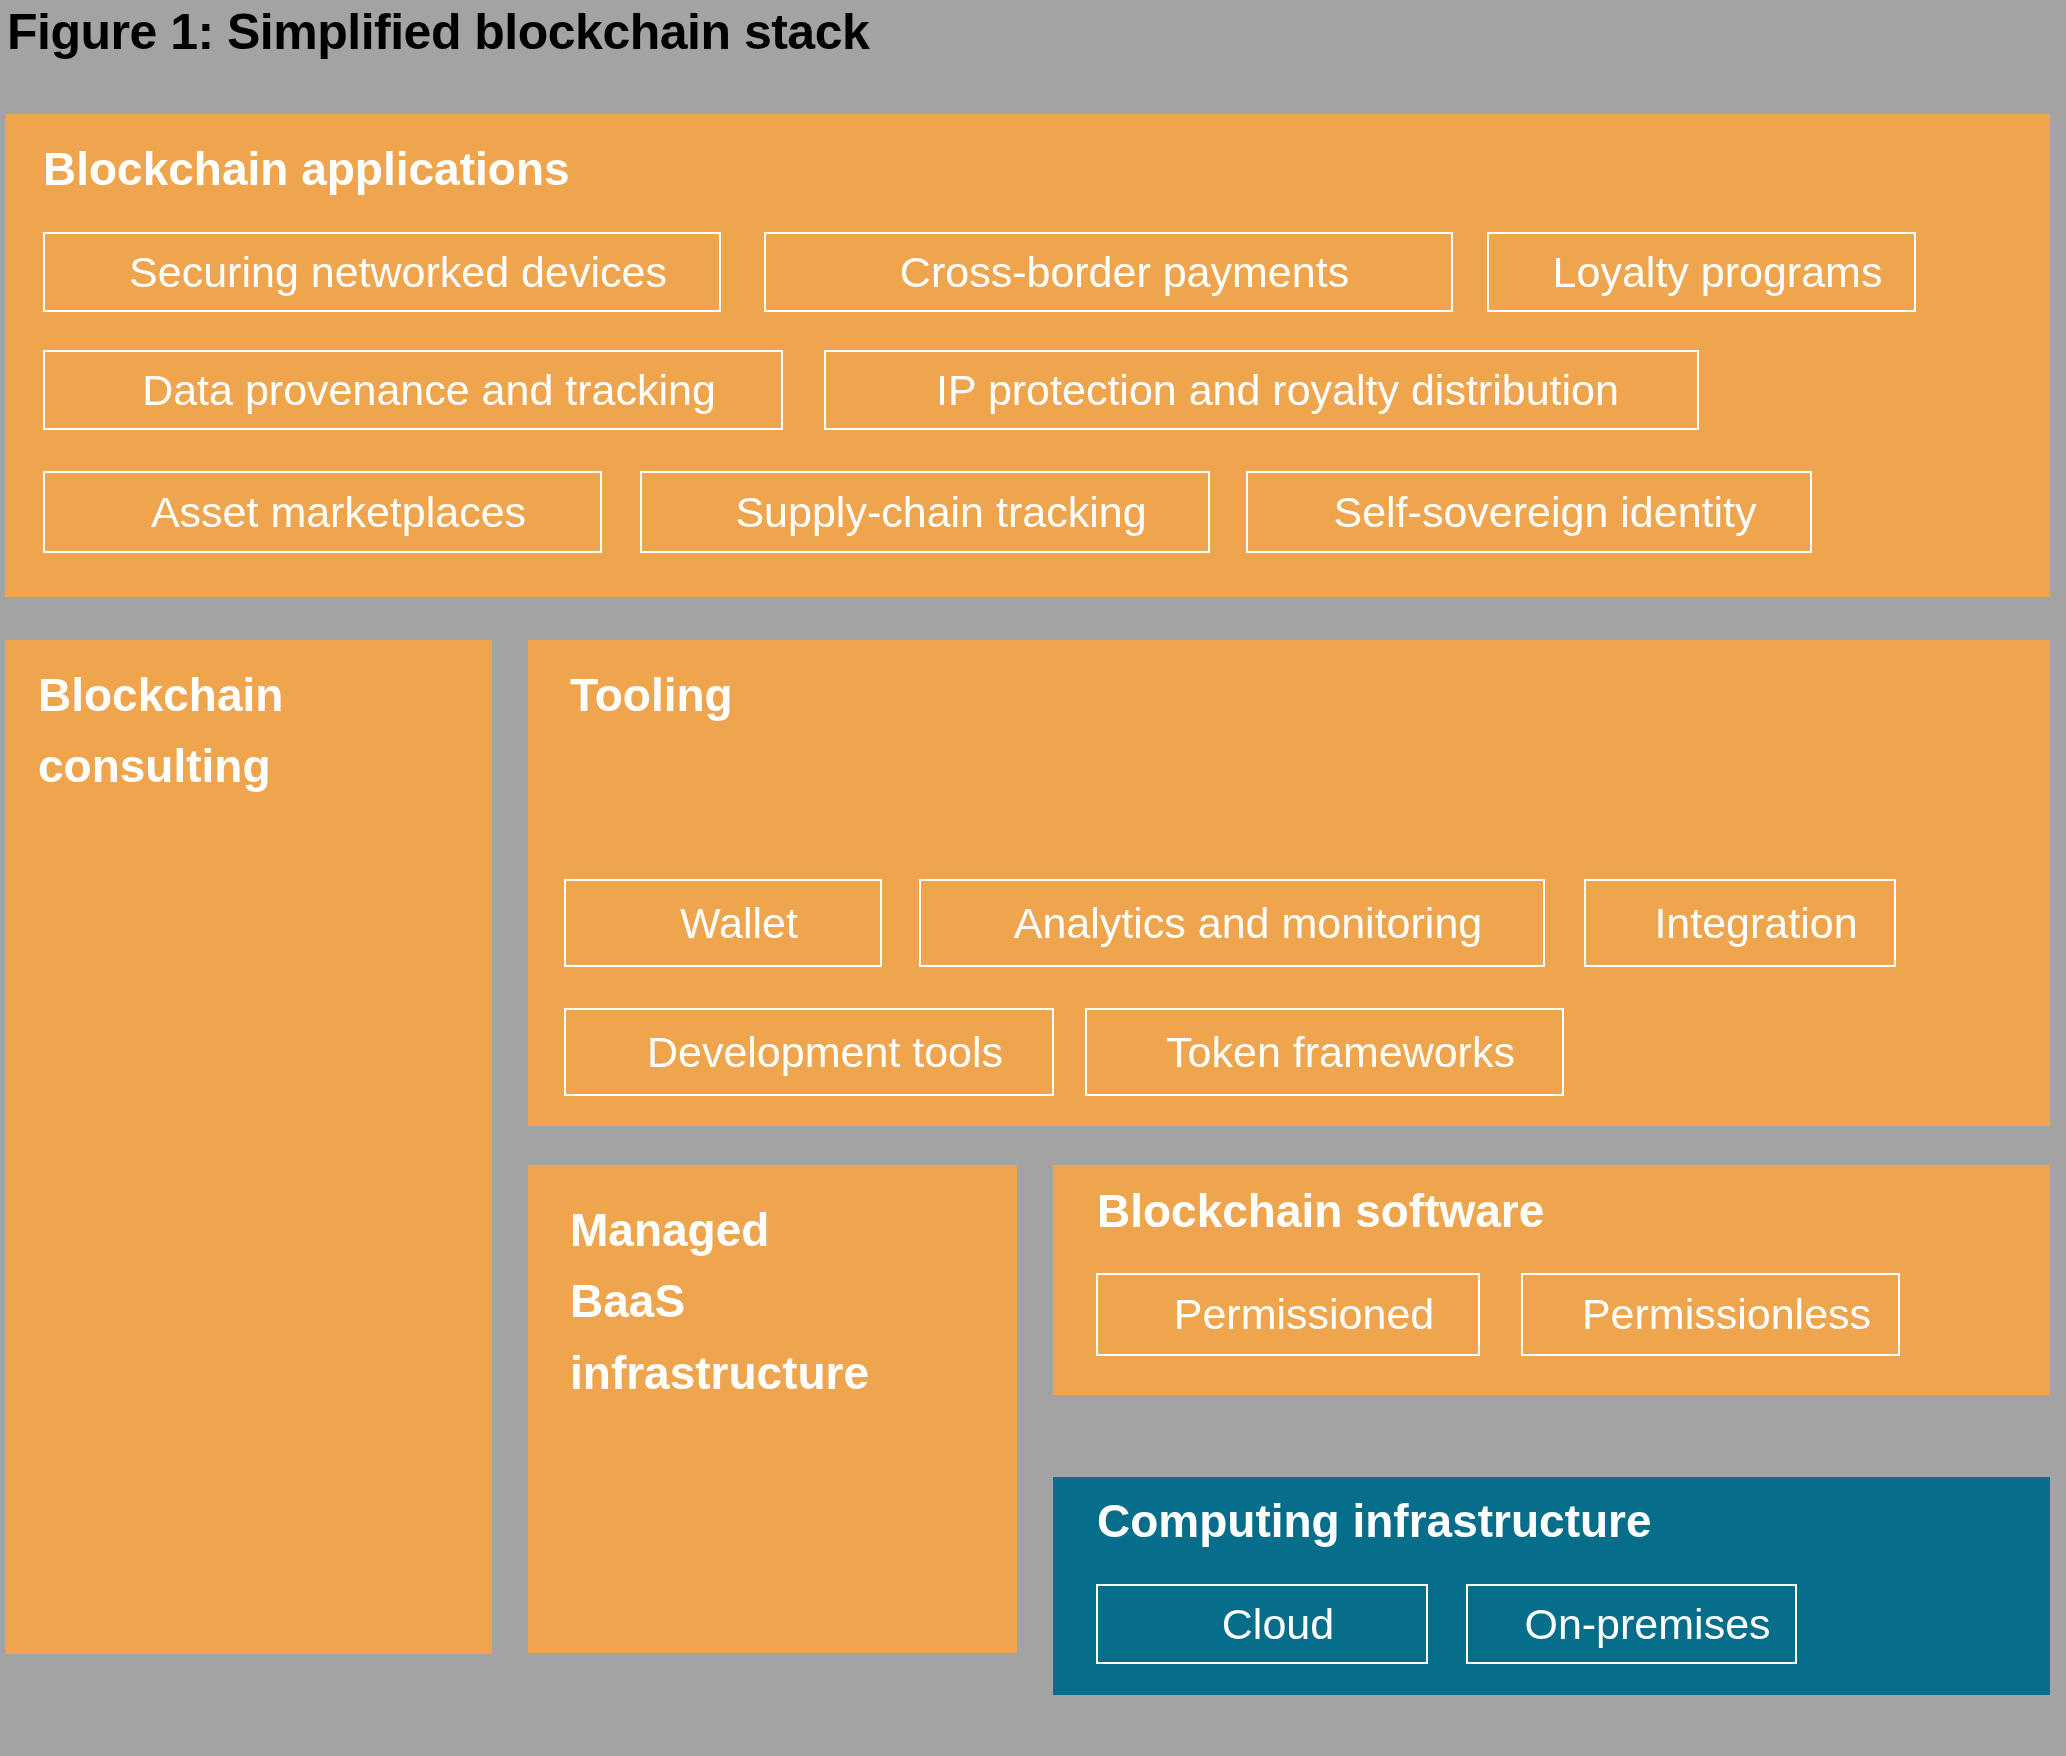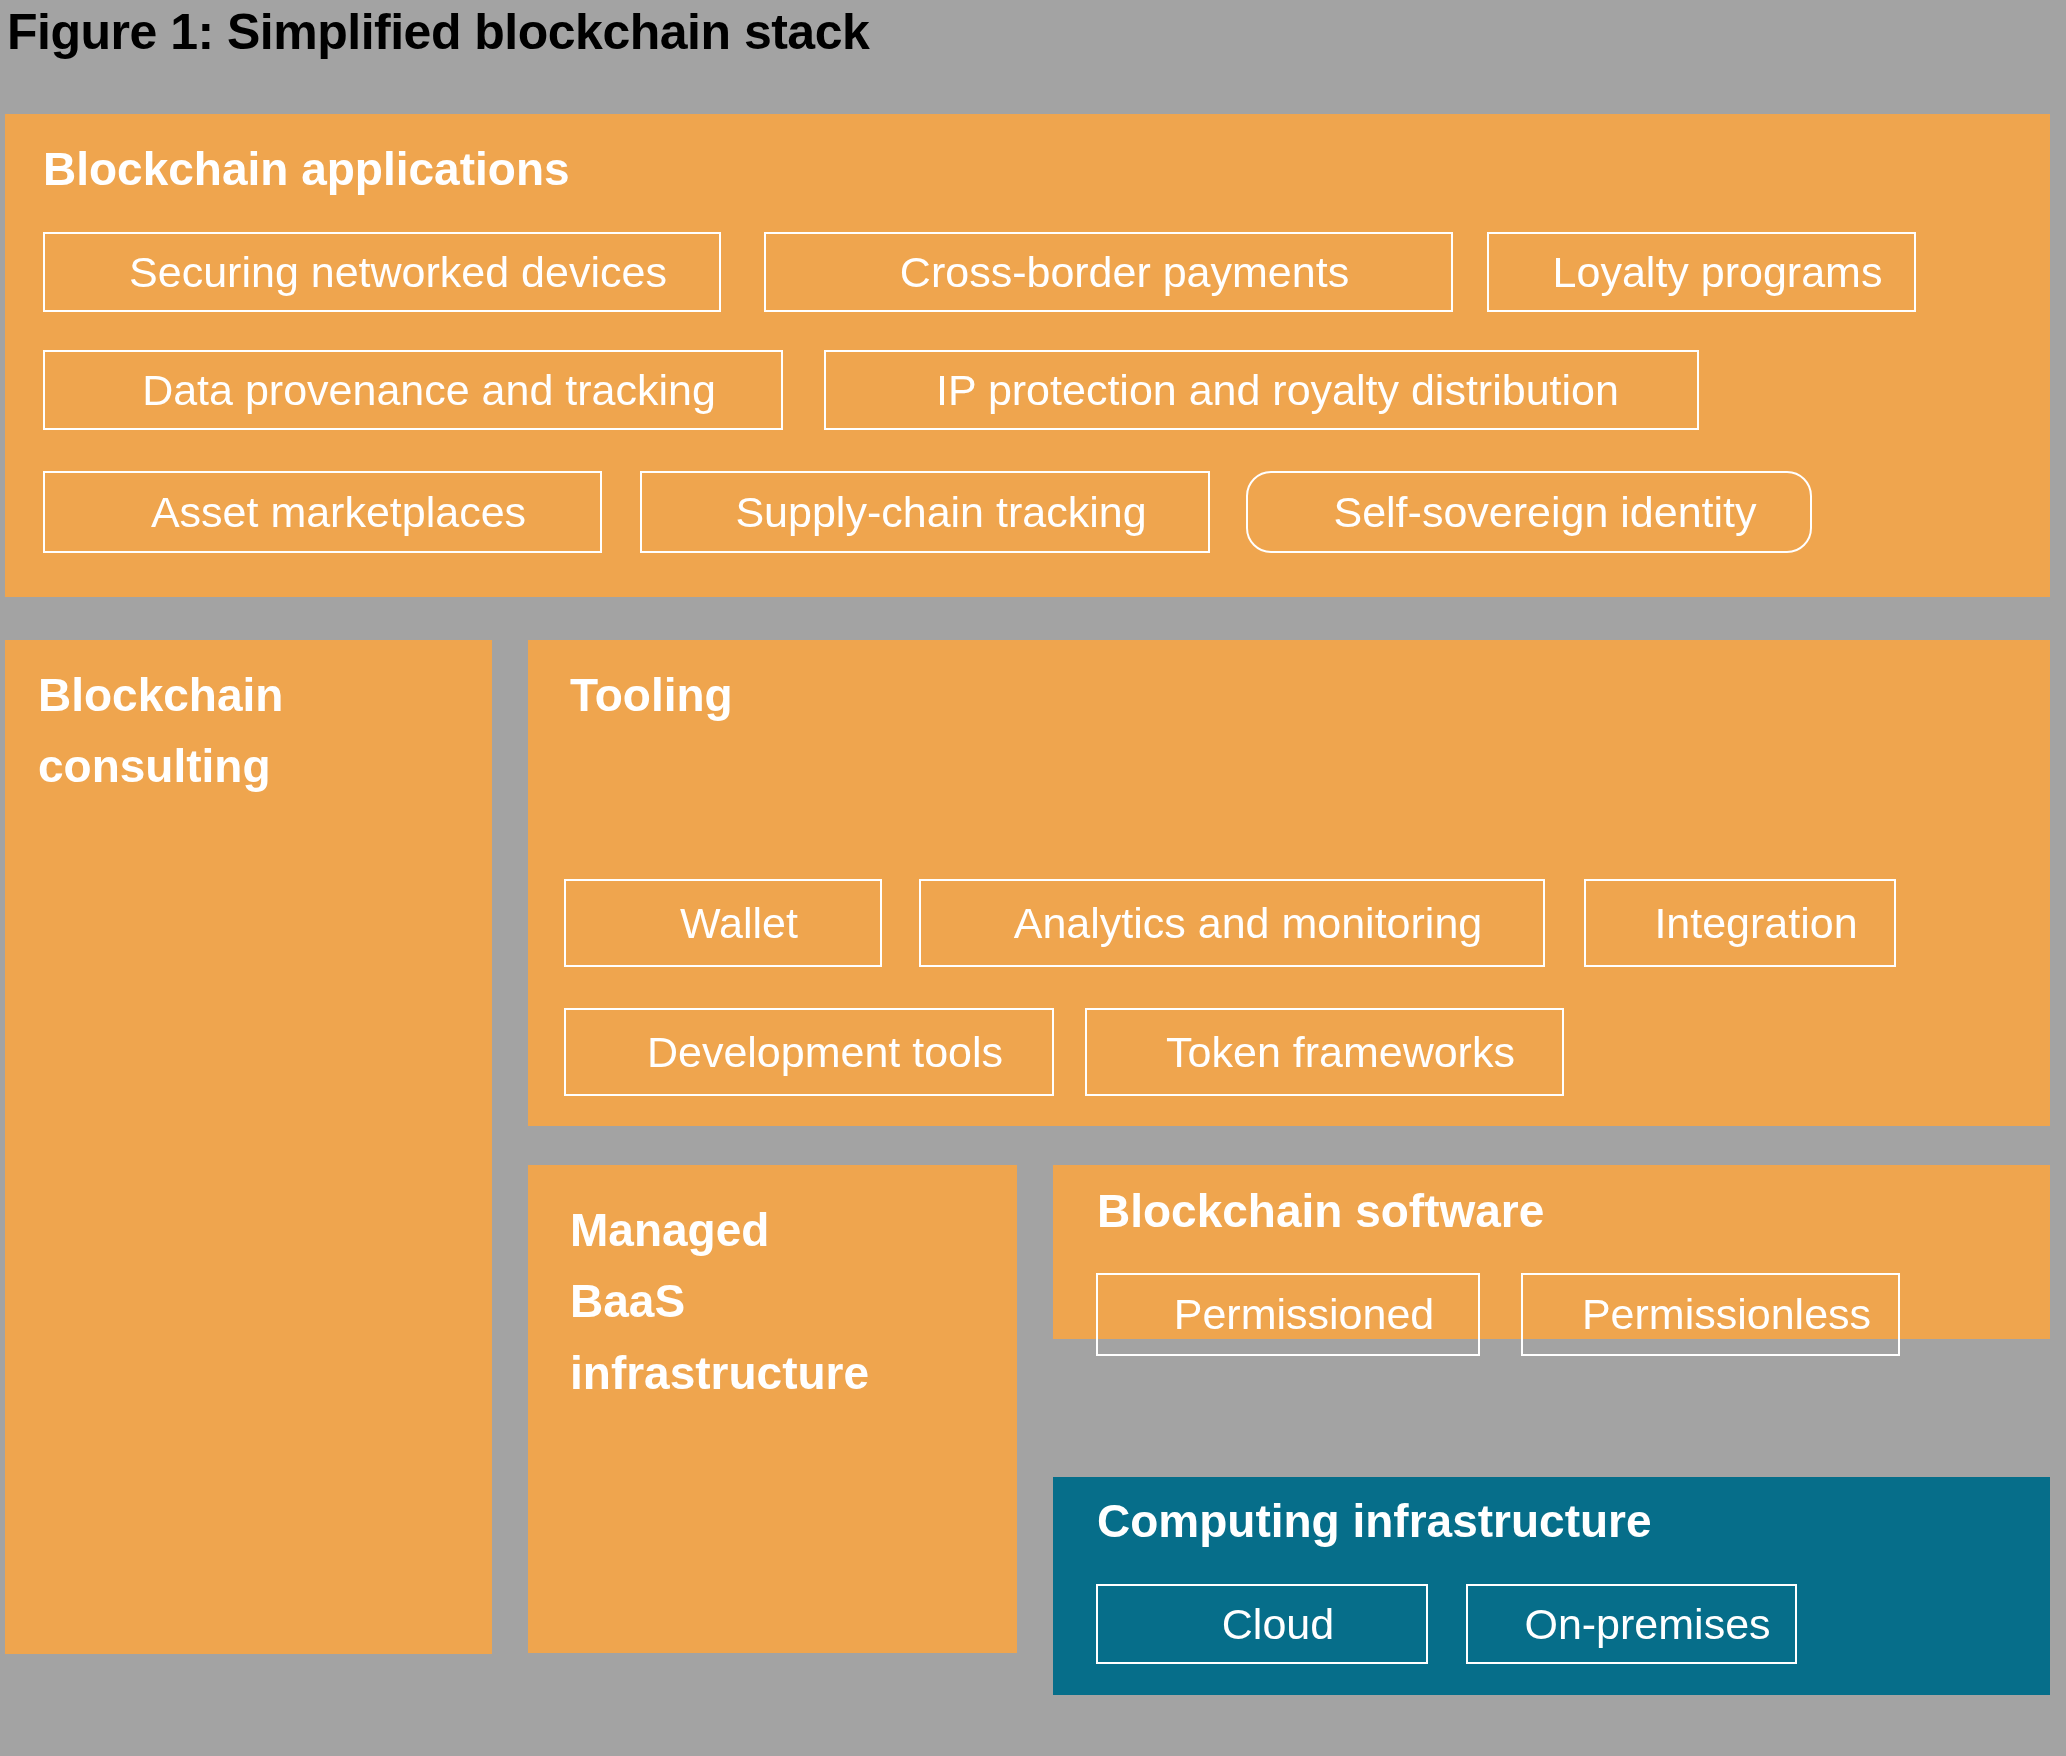--- a/index.html
+++ b/index.html
@@ -75,21 +75,21 @@
 
     <div class="wbox" style="left:38px;   top:118px; width:678px; height:80px;">Securing networked devices</div>
     <div class="wbox" style="left:759px; top:118px; width:689px; height:80px;">Cross-border payments</div>
     <div class="wbox" style="left:1482px; top:118px; width:429px; height:80px;">Loyalty programs</div>
 
     <div class="wbox" style="left:38px;   top:236px; width:740px; height:80px;">Data provenance and tracking</div>
     <div class="wbox" style="left:819px; top:236px; width:875px; height:80px;">IP protection and royalty distribution</div>
 
     <div class="wbox" style="left:38px;   top:357px; width:559px; height:82px;">Asset marketplaces</div>
     <div class="wbox" style="left:635px; top:357px; width:570px; height:82px;">Supply-chain tracking</div>
-    <div class="wbox" style="left:1241px; top:357px; width:566px; height:82px;border-radius:25px;">Self-sovereign identity</div>
+    <div class="wbox" style="left:1241px; top:357px; width:566px; height:82px;">Self-sovereign identity</div>
   </section>
 
   <section class="block orange" style="left:5px; top:640px; width:487px; height:1014px;">
     <div class="heading" style="left:33px; top:20px;">
       <span class="line">Blockchain</span>
       <span class="line">consulting</span>
     </div>
   </section>
 
   <section class="block orange" style="left:528px; top:640px; width:1522px; height:486px;">
@@ -104,21 +104,21 @@
   </section>
 
   <section class="block orange" style="left:528px; top:1165px; width:489px; height:488px;">
     <div class="heading" style="left:42px; top:30px;">
       <span class="line">Managed</span>
       <span class="line">BaaS</span>
       <span class="line">infrastructure</span>
     </div>
   </section>
 
-  <section class="block orange" style="left:1053px; top:1165px; width:997px; height:174px;">
+  <section class="block orange" style="left:1053px; top:1165px; width:997px; height:230px;">
     <div class="heading" style="left:44px; top:11px;">Blockchain software</div>
 
     <div class="wbox" style="left:43px;  top:108px; width:384px; height:83px;">Permissioned</div>
     <div class="wbox" style="left:468px; top:108px; width:379px; height:83px;">Permissionless</div>
   </section>
 
   <section class="block teal" style="left:1053px; top:1435px; width:997px; height:218px;margin-top:42px;">
     <div class="heading" style="left:44px; top:9px;">Computing infrastructure</div>
 
     <div class="wbox" style="left:43px;  top:107px; width:332px; height:80px;">Cloud</div>

